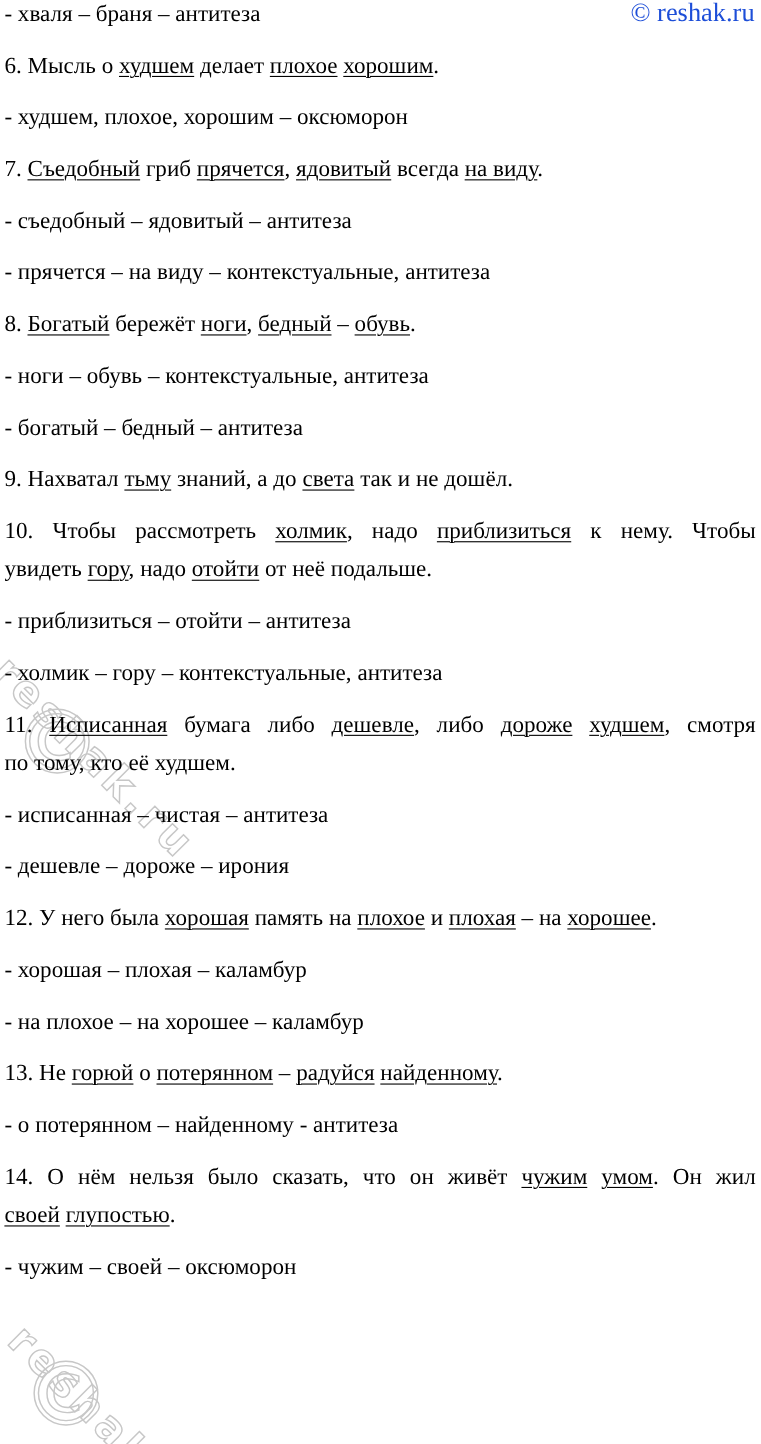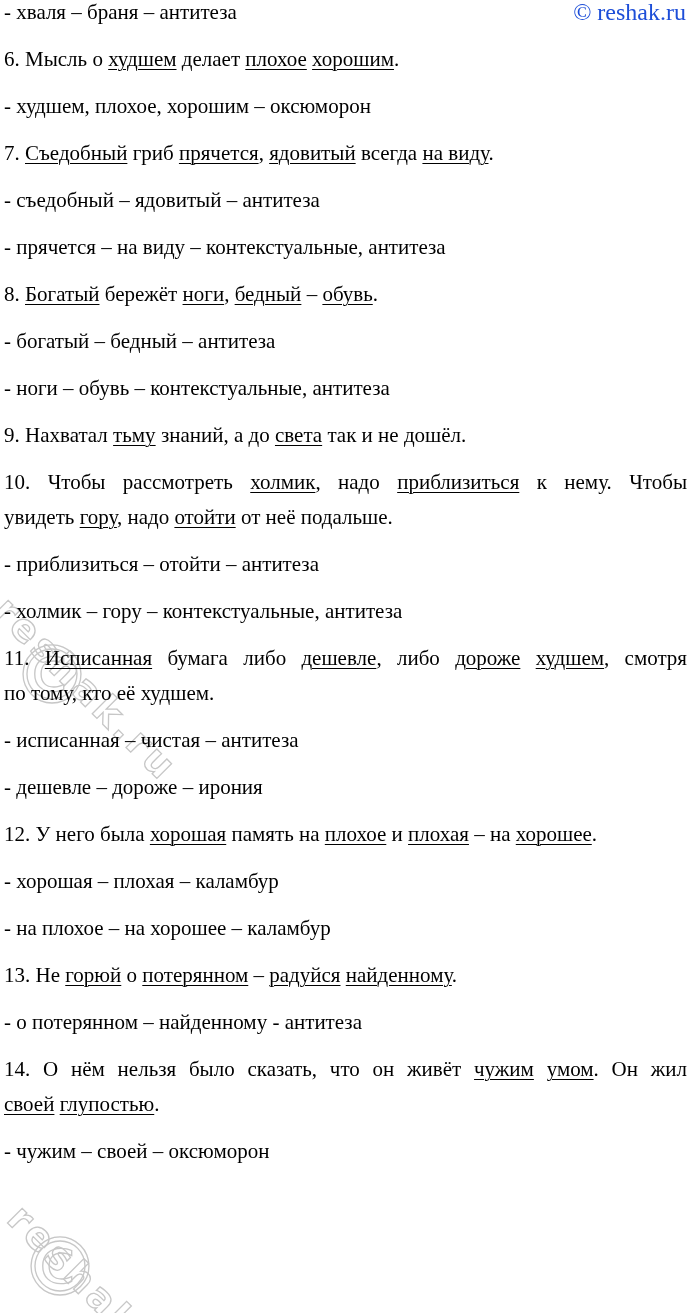--- a/index.html
+++ b/index.html
@@ -96,24 +96,24 @@
     <div class="para">
       <div class="line"><span class="run">- съедобный – ядовитый – антитеза</span></div>
     </div>
     <div class="para">
       <div class="line"><span class="run">- прячется – на виду – контекстуальные, антитеза</span></div>
     </div>
     <div class="para">
       <div class="line"><span class="run">8. </span><span class="run u">Богатый</span><span class="run"> бережёт </span><span class="run u">ноги</span><span class="run">, </span><span class="run u">бедный</span><span class="run"> – </span><span class="run u">обувь</span><span class="run">.</span></div>
     </div>
     <div class="para">
-      <div class="line"><span class="run">- богатый – бедный – антитеза</span></div>
+      <div class="line"><span class="run">- ноги – обувь – контекстуальные, антитеза</span></div>
     </div>
     <div class="para">
-      <div class="line"><span class="run">- ноги – обувь – контекстуальные, антитеза</span></div>
+      <div class="line"><span class="run">- богатый – бедный – антитеза</span></div>
     </div>
     <div class="para">
       <div class="line"><span class="run">9. Нахватал </span><span class="run u">тьму</span><span class="run"> знаний, а до </span><span class="run u">света</span><span class="run"> так и не дошёл.</span></div>
     </div>
     <div class="para">
       <div class="line justify"><span class="run">10. Чтобы рассмотреть </span><span class="run u">холмик</span><span class="run">, надо </span><span class="run u">приблизиться</span><span class="run"> к нему. Чтобы</span></div>
       <div class="line"><span class="run">увидеть </span><span class="run u">гору</span><span class="run">, надо </span><span class="run u">отойти</span><span class="run"> от неё подальше.</span></div>
     </div>
     <div class="para">
       <div class="line"><span class="run">- приблизиться – отойти – антитеза</span></div>

